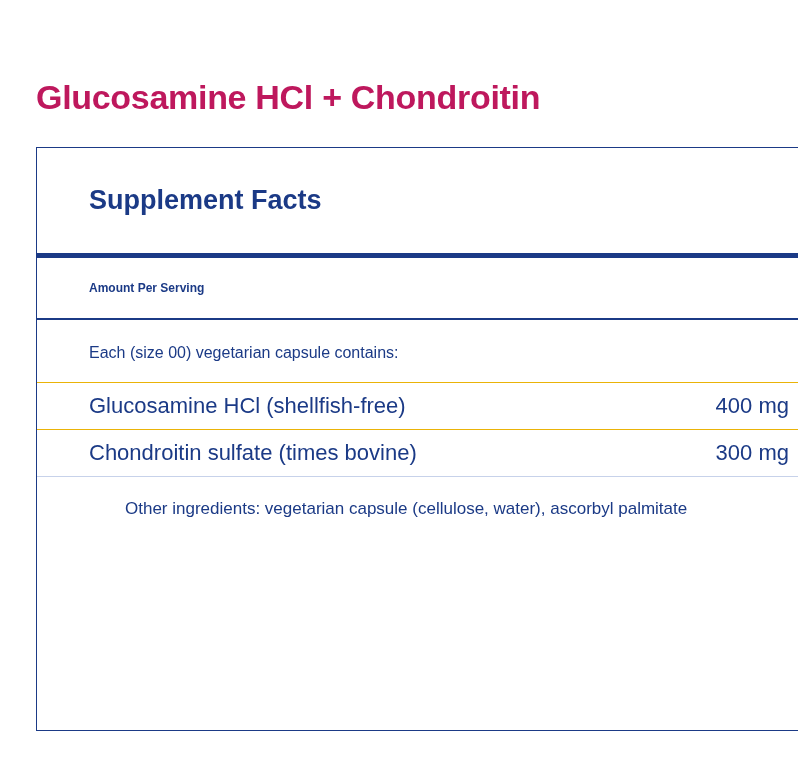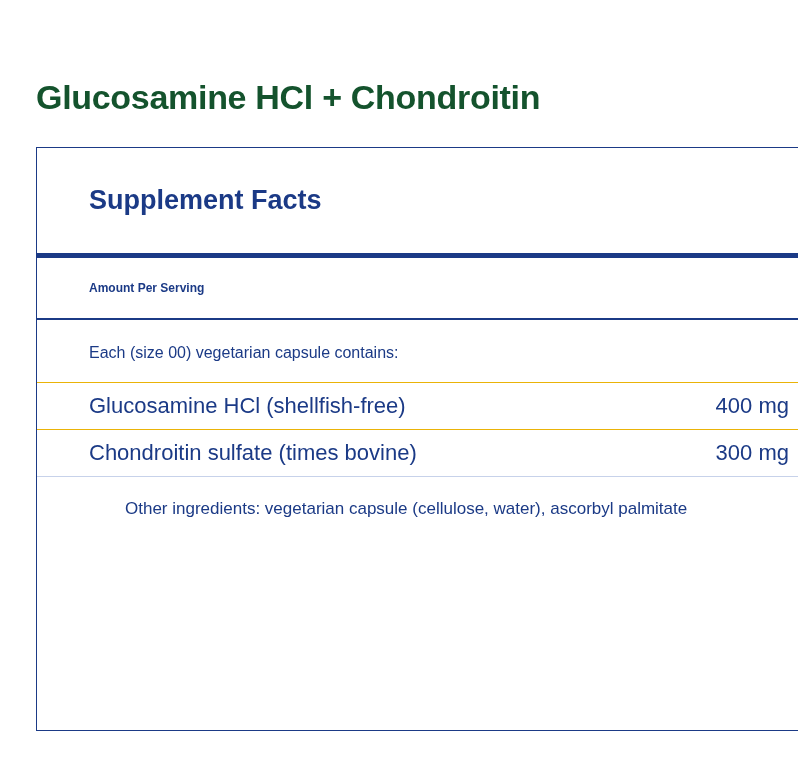--- a/index.html
+++ b/index.html
@@ -20,21 +20,21 @@
     height: 784px;
     box-sizing: border-box;
   }
   .product-title {
     position: absolute;
     left: 36px;
     top: 54px;
     font-size: 34px;
     font-weight: bold;
     letter-spacing: -0.3px;
-    color: #14532d;
+    color: #be185d;
     line-height: 1.2;
   }
   .facts-panel {
     position: absolute;
     left: 36px;
     top: 147px;
     width: 796px;
     height: 584px;
     border: 1.5px solid #1b3a86;
     box-sizing: border-box;

